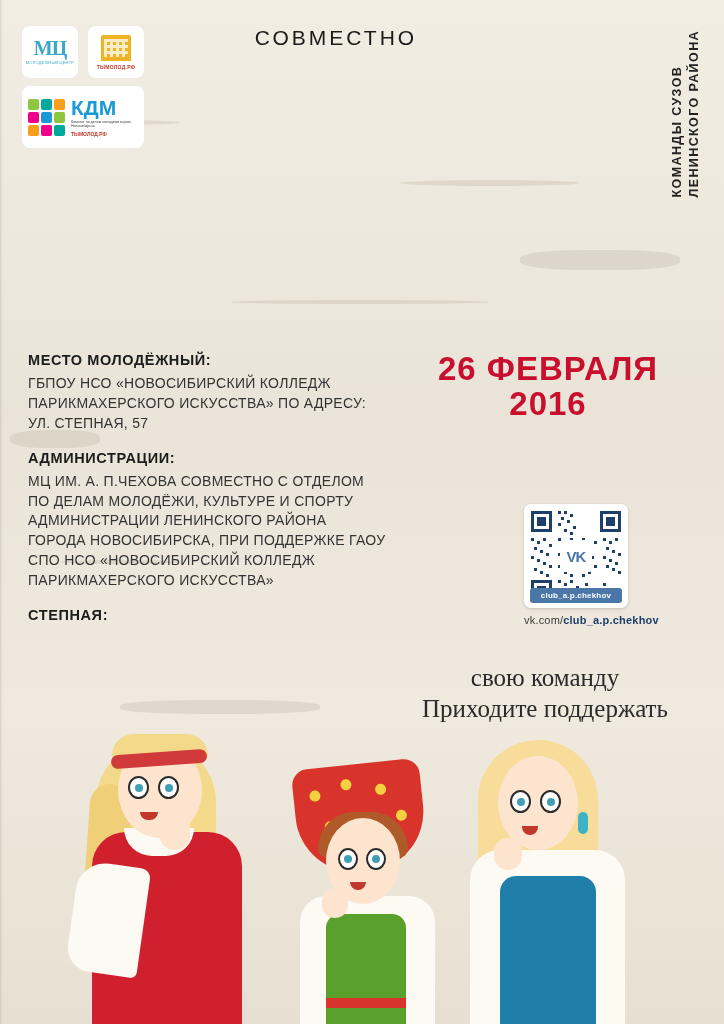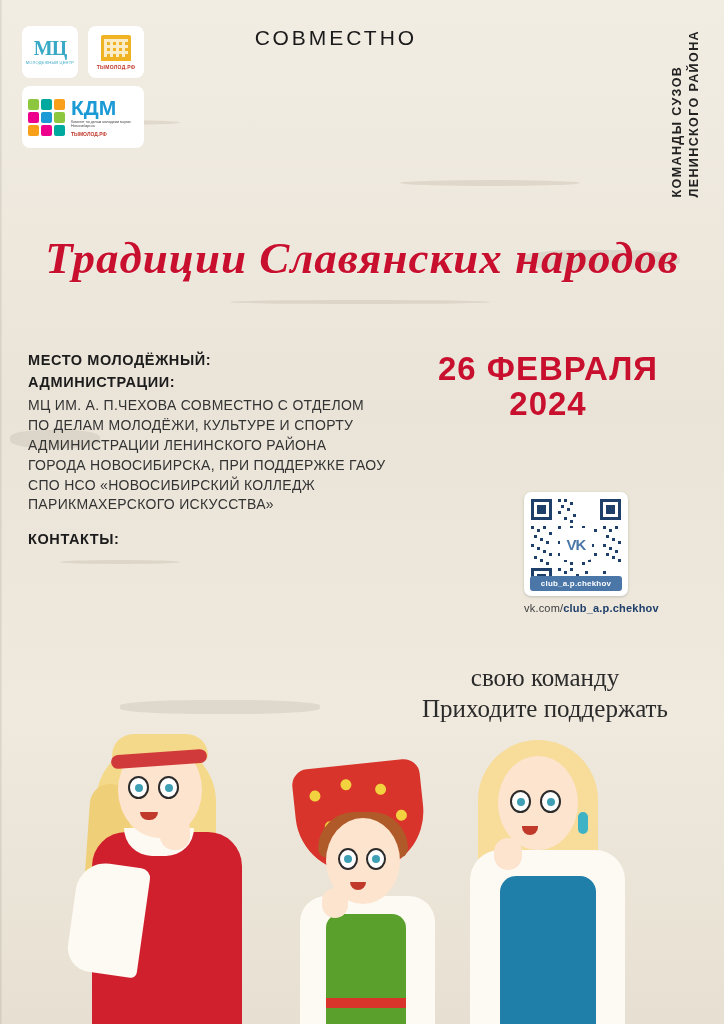--- a/index.html
+++ b/index.html
@@ -262,21 +262,21 @@
     font-size: 33px;
     color: #c8102e;
     letter-spacing: 1px;
     margin-top: 6px;
   }
 
   
   .qr-wrap {
     position: absolute;
     right: 96px;
-    top: 492px;
+    top: 504px;
     width: 104px;
     text-align: center;
   }
   .qr-card {
     width: 104px;
     height: 104px;
     background: #fff;
     border-radius: 7px;
     position: relative;
     box-shadow: 0 1px 3px rgba(0,0,0,0.18);
@@ -506,31 +506,31 @@
     <div class="title-sub">СОВМЕСТНО</div>
   </div>
 
   <div class="vertical-label">
     <div class="vl-wrap">
       <span>КОМАНДЫ СУЗОВ</span>
       <span class="vl2">ЛЕНИНСКОГО РАЙОНА</span>
     </div>
   </div>
 
-  <div class="headline">Традиции Славянских народов</div>
 
   <div class="info">
     <h3>МЕСТО МОЛОДЁЖНЫЙ:</h3>
+    <p>ГБПОУ НСО «НОВОСИБИРСКИЙ КОЛЛЕДЖ ПАРИКМАХЕРСКОГО ИСКУССТВА» ПО АДРЕСУ: УЛ. СТЕПНАЯ, 57</p>
     <h3>АДМИНИСТРАЦИИ:</h3>
     <p>МЦ ИМ. А. П.ЧЕХОВА СОВМЕСТНО С ОТДЕЛОМ ПО ДЕЛАМ МОЛОДЁЖИ, КУЛЬТУРЕ И СПОРТУ АДМИНИСТРАЦИИ ЛЕНИНСКОГО РАЙОНА ГОРОДА НОВОСИБИРСКА, ПРИ ПОДДЕРЖКЕ ГАОУ СПО НСО «НОВОСИБИРСКИЙ КОЛЛЕДЖ ПАРИКМАХЕРСКОГО ИСКУССТВА»</p>
-    <h3>КОНТАКТЫ:</h3>
+    <h3>СТЕПНАЯ:</h3>
   </div>
 
   <div class="date-block">
-    <div class="date-line">26 ФЕВРАЛЯ 2024</div>
+    <div class="date-line">26 ФЕВРАЛЯ 2016</div>
   </div>
 
   <div class="qr-wrap">
     <div class="qr-card">
       <svg class="qr-code" viewBox="0 0 30 30" shape-rendering="crispEdges">
         <rect width="30" height="30" fill="#ffffff"></rect>
         <g fill="#1f3f6b">
           <rect x="0" y="0" width="7" height="7"></rect>
             <rect x="1" y="1" width="5" height="5" fill="#fff"></rect>
             <rect x="2" y="2" width="3" height="3"></rect>

